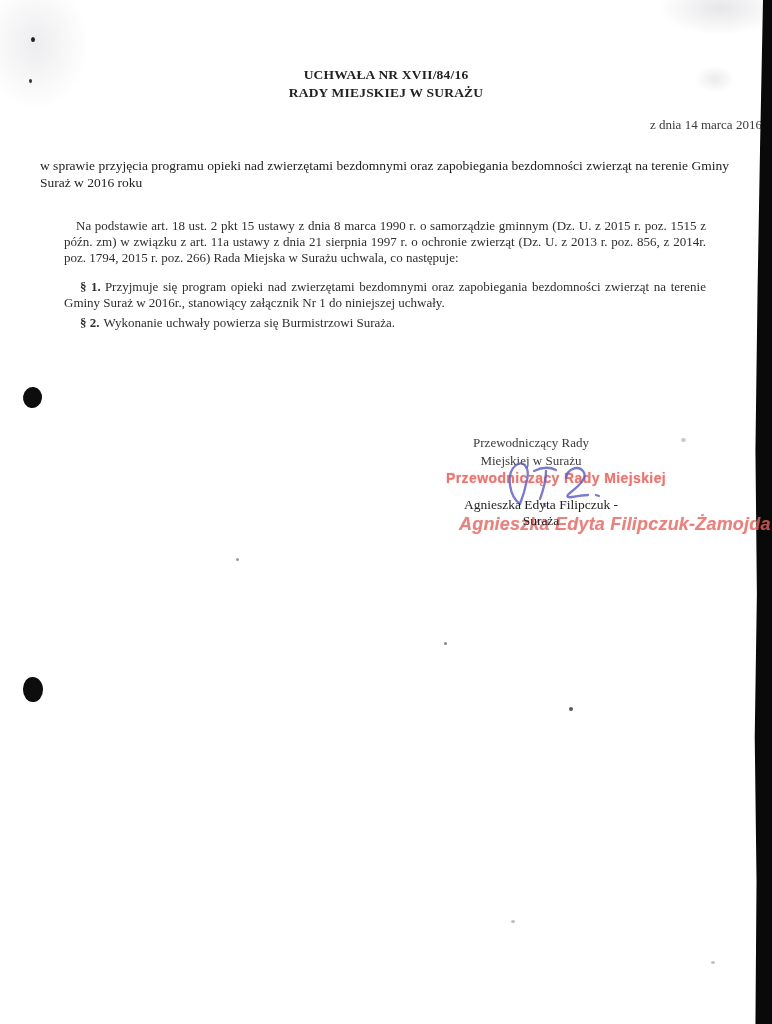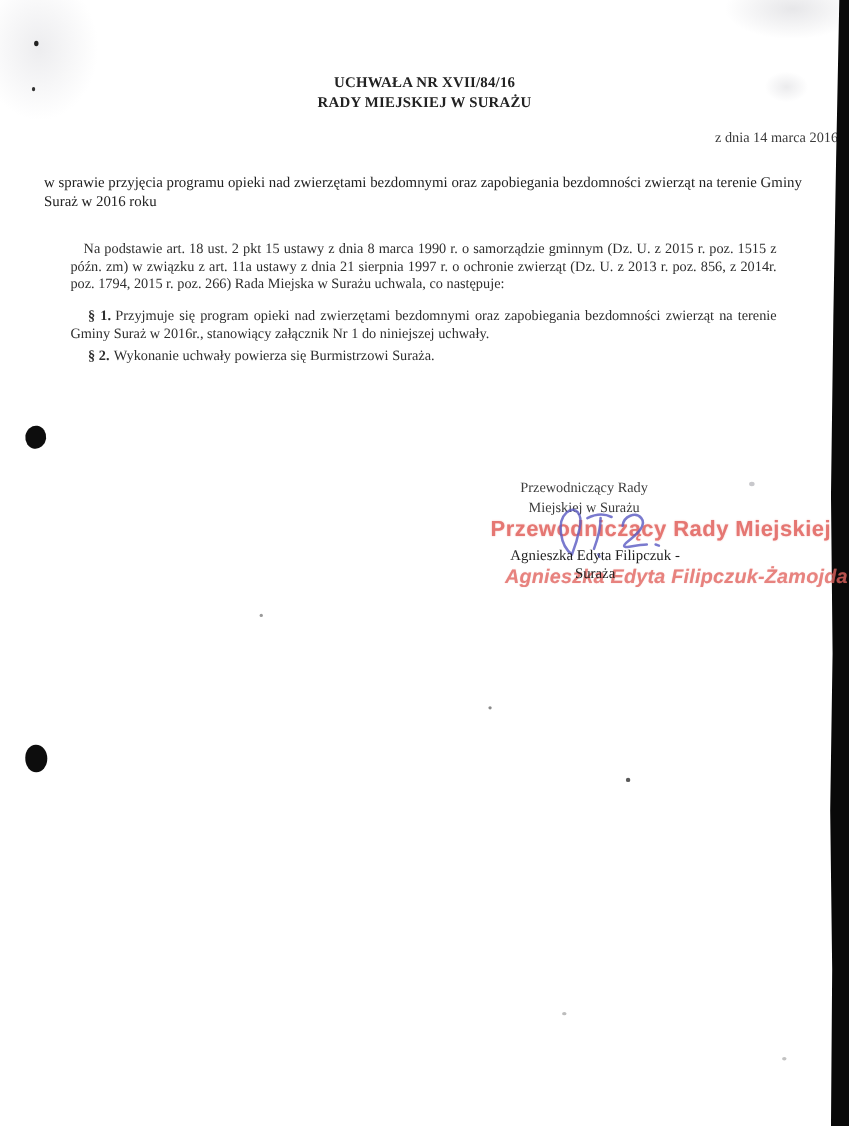--- a/index.html
+++ b/index.html
@@ -39,24 +39,23 @@
   .para{text-indent:16px;}
   .plabel{font-weight:bold;margin-right:4px;}
   
   .sig-role{
     position:absolute;top:434px;left:411px;width:240px;
     text-align:center;font-size:13px;line-height:17.5px;color:#3c3c3c;
   }
   .stamp-role{
     position:absolute;top:470px;left:446px;width:300px;
     font-family:"Liberation Sans", sans-serif;
-    font-weight:bold;font-size:20px;letter-spacing:.4px;
+    font-weight:bold;font-size:14px;letter-spacing:.4px;
     color:#e2645f;opacity:.88;white-space:nowrap;
     text-shadow:0 0 1.5px rgba(226,100,95,.55);
-    text-align:right;
   }
   .sig-scribble{position:absolute;top:458px;left:492px;width:130px;height:52px;}
   .sig-name{
     position:absolute;top:497px;left:421px;width:240px;
     text-align:center;font-weight:normal;font-size:13.5px;line-height:15.5px;
     color:#1f1f1f;z-index:3;
   }
   .stamp-name{
     position:absolute;top:514px;left:459px;width:280px;
     font-family:"Liberation Sans", sans-serif;

